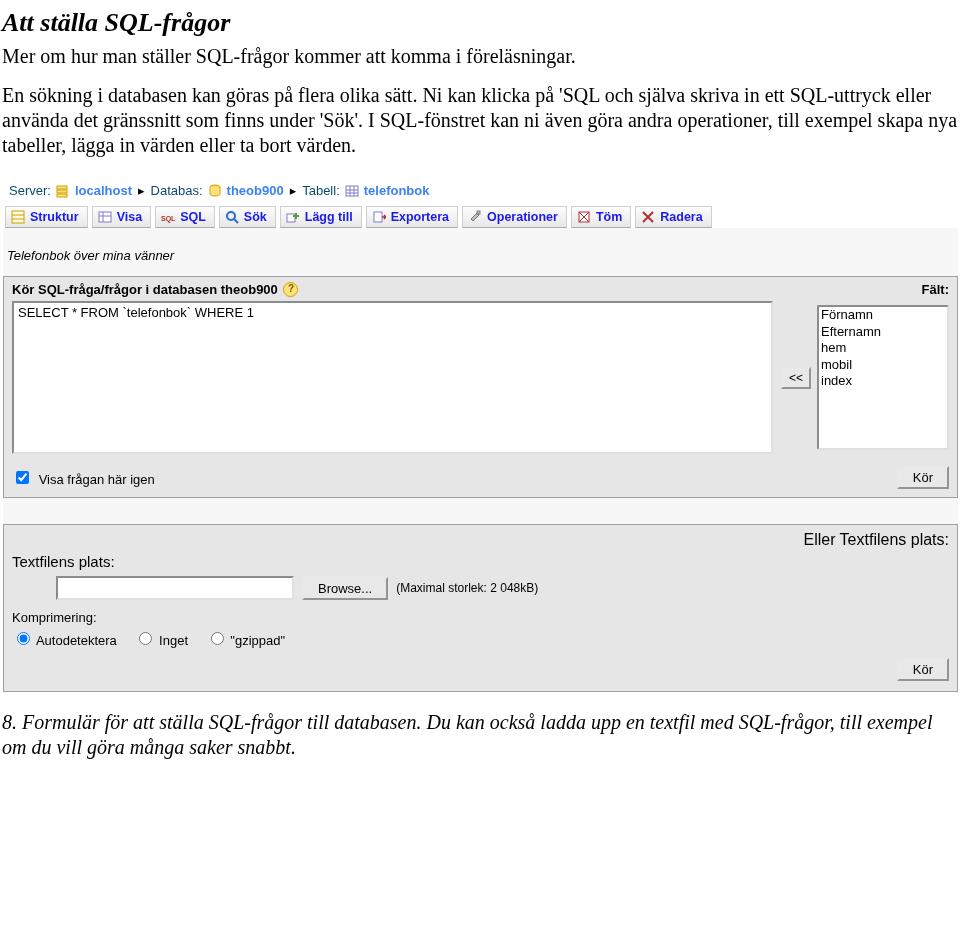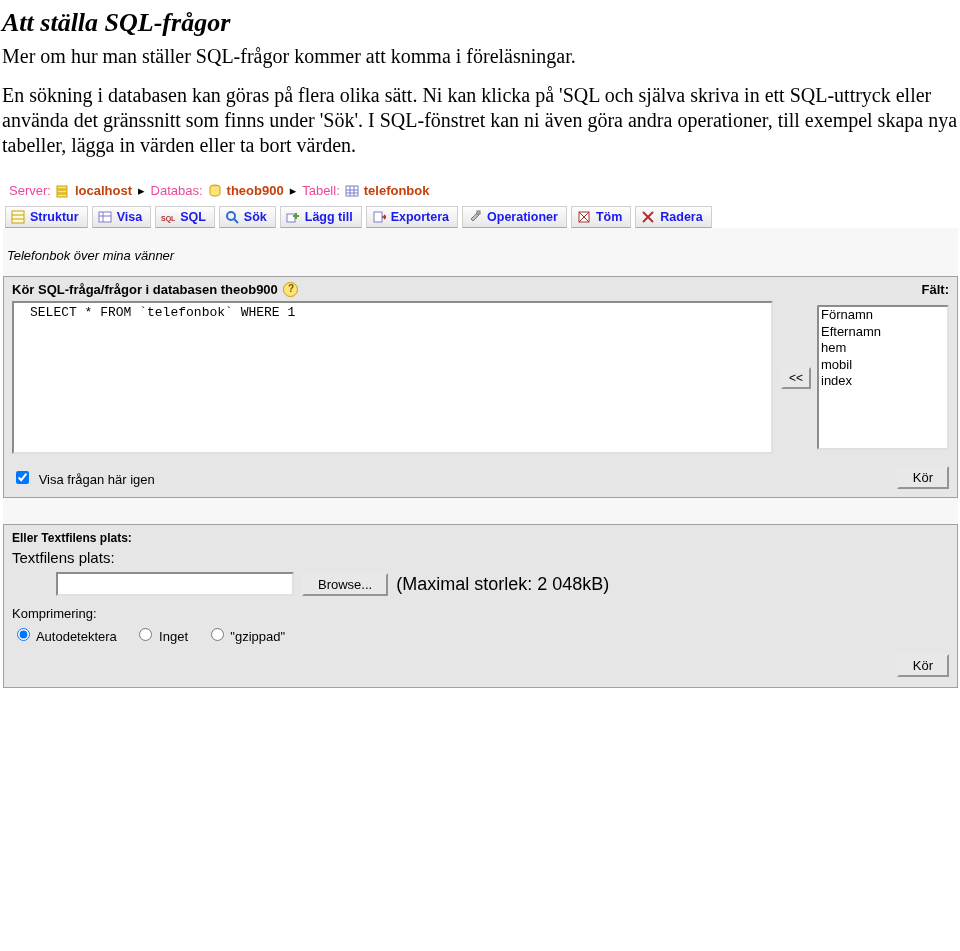--- a/index.html
+++ b/index.html
@@ -27,30 +27,30 @@
 
   
   .pma {
     font-family: Arial, Helvetica, sans-serif;
     font-size: 13px;
     background: #f7f7f7;
     border-top: 1px solid #fff;
     border-left: 1px solid #fff;
     margin-top: 18px;
   }
-  .pma a { color: #c2410c; text-decoration: none; }
+  .pma a { color: #3b82f6; text-decoration: none; }
   .pma .bc {
     background: #fff;
     padding: 6px 6px 8px 6px;
     display: flex;
     align-items: center;
     gap: 4px;
     font-size: 13px;
   }
-  .pma .bc .label { color: #ec4899; }
+  .pma .bc .label { color: #0c4a6e; }
   .pma .bc .link { font-weight: bold; }
   .pma .bc .sep { color: #000; padding: 0 2px; }
   .mini-icon {
     display: inline-flex;
     width: 16px; height: 14px;
     align-items: center; justify-content: center;
     vertical-align: middle;
   }
 
   .tabbar {
@@ -98,24 +98,24 @@
     display: flex;
     align-items: stretch;
     padding: 0 8px 6px 8px;
     gap: 8px;
   }
   textarea.sqlarea {
     flex: 1;
     height: 145px;
     border: 2px inset #e0e0e0;
     background: #fff;
-    font-family: Liberation Mono, monospace;
+    font-family: Liberation Sans, sans-serif;
     font-size: 13px;
     resize: none;
-    padding: 2px 16px;
+    padding: 2px 4px;
   }
   .field-col { display:flex; align-items:center; gap:6px; }
   .insert-btn {
     border: 2px outset #e8e8e8;
     background: #e8e8e8;
     padding: 2px 6px;
     font-size: 12px;
     cursor: pointer;
   }
   select.fields {
@@ -142,31 +142,31 @@
     cursor: pointer;
   }
 
   .panel2 {
     border: 1px solid #a0a0a0;
     background: #e6e6e6;
     margin-top: 26px;
     padding: 6px 8px 10px 8px;
     position: relative;
   }
-  .panel2 .hdr1 { font-weight: bold; font-size: 12px; }
+  .panel2 .hdr1 { font-weight: normal; font-size: 16px; text-align: right; }
   .panel2 .hdr2 { font-weight: normal; font-size: 15px; margin-top: 4px; }
   .filerow { display:flex; align-items:center; gap:8px; margin-top:6px;padding-left:44px; }
   input.fileinput {
     width: 230px;
     background:#fff;
     border: 2px inset #e0e0e0;
     height: 20px;
     padding: 0 2px;
   }
-  .note { font-size: 18px; }
+  .note { font-size: 12px; }
   .radios { margin-top: 10px; }
   .radios .klabel { font-size: 13px; display:block; margin-bottom:4px;}
   .radios label { font-size: 13px; margin-right: 14px; }
   .panel2 .kor-bottom {
     display:flex; justify-content:flex-end; margin-top:10px;
   }
   .help-icon {
     display:inline-block;
     width:13px;height:13px;
     border-radius:50%;
@@ -358,14 +358,15 @@
       <label><input type="radio" name="comp" style=""> <span>Inget</span></label>
       <label><input type="radio" name="comp" style=""> <span>"gzippad"</span></label>
     </div>
     <div class="kor-bottom">
       <button class="btn">Kör</button>
     </div>
   </div>
 
 </div>
 
+<p class="caption">8. Formulär för att ställa SQL-frågor till databasen. Du kan också ladda upp en textfil med SQL-frågor, till exempel om du vill göra många saker snabbt.</p>
 
 </div>
 
 </body></html>

